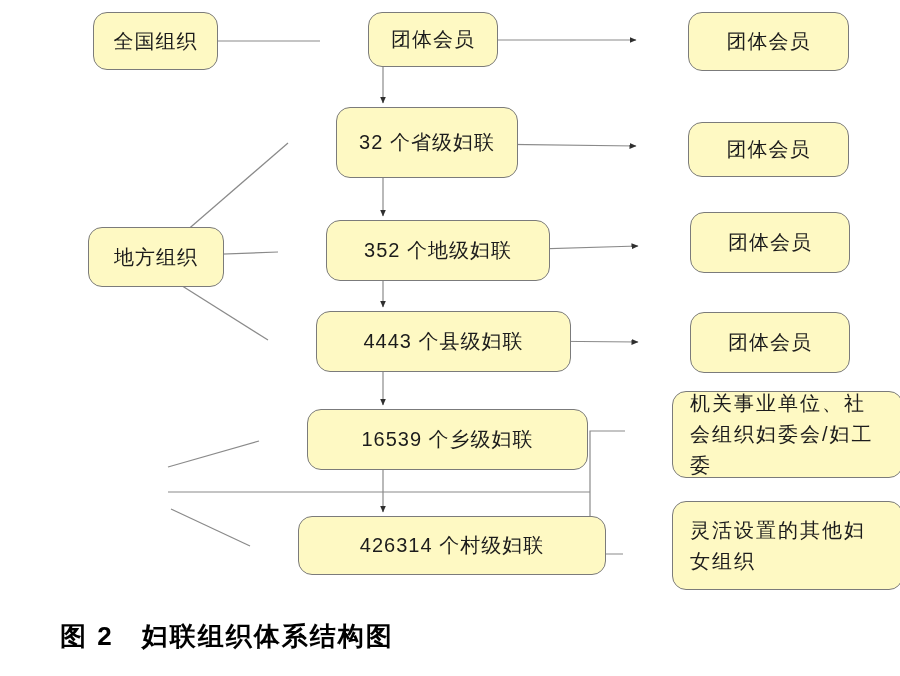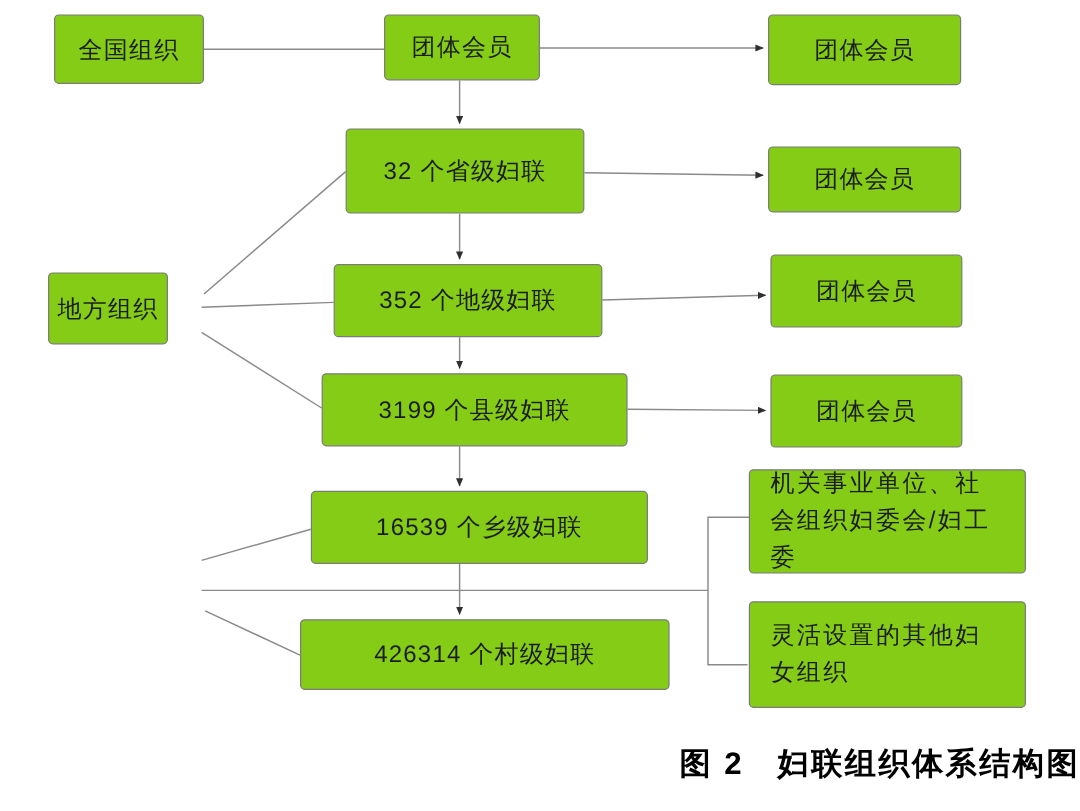--- a/index.html
+++ b/index.html
@@ -22,46 +22,47 @@
     position: absolute;
     left: 0; top: 0;
     width: 900px; height: 676px;
     pointer-events: none;
   }
   .wire { stroke: var(--c-connector); stroke-width: 1.2; fill: none; }
   .arrowhead { fill: var(--c-arrowhead); }
   .node {
     position: absolute;
     box-sizing: border-box;
-    background: #84cc16;
+    background: #fef9c3;
     border: 1.2px solid var(--c-box-border);
-    border-radius: 4px;
+    border-radius: 14px;
     display: flex;
     align-items: center;
     justify-content: center;
     font-size: 20px;
     letter-spacing: 1px;
     color: var(--c-text);
     white-space: nowrap;
+    margin-left: 48px;
   }
   .node.wrap {
     white-space: normal;
     justify-content: flex-start;
     text-align: left;
     padding: 6px 17px;
     line-height: 31px;
     letter-spacing: 2px;
     font-size: 20px;
   }
   .caption {
     position: absolute;
     left: 60px;
     right: 0;
     top: 619px;
-    text-align: right;
+    text-align: left;
     font-size: 26px;
     font-weight: bold;
     letter-spacing: 2px;
     color: #000;
   }
 </style>
 </head>
 <body>
 
 <div class="canvas">
@@ -94,28 +95,28 @@
     <line class="wire" x1="168" y1="492" x2="590" y2="492"></line>
     <line class="wire" x1="171" y1="509" x2="250" y2="546"></line>
 
     <path class="wire" d="M625,431 L590,431 L590,554 L623,554"></path>
   </svg>
 
   <div class="node" style="left:45px; top:12px; width:125px; height:58px;">全国组织</div>
   <div class="node" style="left:320px; top:12px; width:130px; height:55px;">团体会员</div>
   <div class="node" style="left:640px; top:12px; width:161px; height:59px;">团体会员</div>
 
-  <div class="node" style="left:288px; top:107px; width:199px; height:71px;">32 个省级妇联</div>
+  <div class="node" style="left:288px; top:107px; width:182px; height:71px;">32 个省级妇联</div>
   <div class="node" style="left:640px; top:122px; width:161px; height:55px;">团体会员</div>
 
-  <div class="node" style="left:40px; top:227px; width:100px; height:60px;">地方组织</div>
+  <div class="node" style="left:40px; top:227px; width:136px; height:60px;">地方组织</div>
   <div class="node" style="left:278px; top:220px; width:224px; height:61px;">352 个地级妇联</div>
   <div class="node" style="left:642px; top:212px; width:160px; height:61px;">团体会员</div>
 
-  <div class="node" style="left:268px; top:311px; width:255px; height:61px;">3199 个县级妇联</div>
+  <div class="node" style="left:268px; top:311px; width:255px; height:61px;">4443 个县级妇联</div>
   <div class="node" style="left:642px; top:312px; width:160px; height:61px;">团体会员</div>
 
   <div class="node" style="left:259px; top:409px; width:281px; height:61px;">16539 个乡级妇联</div>
   <div class="node wrap" style="left:624px; top:391px; width:231px; height:87px;">机关事业单位、社会组织妇委会/妇工委</div>
 
   <div class="node" style="left:250px; top:516px; width:308px; height:59px;">426314 个村级妇联</div>
   <div class="node wrap" style="left:624px; top:501px; width:231px; height:89px;">灵活设置的其他妇女组织</div>
 
   <div class="caption">图 2　妇联组织体系结构图</div>
 

